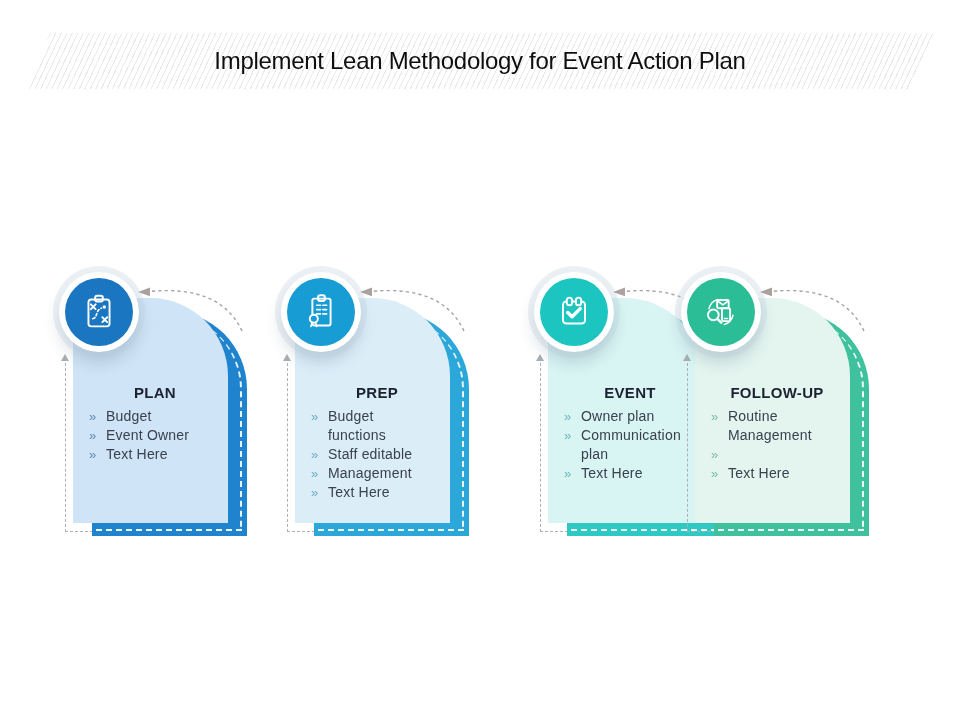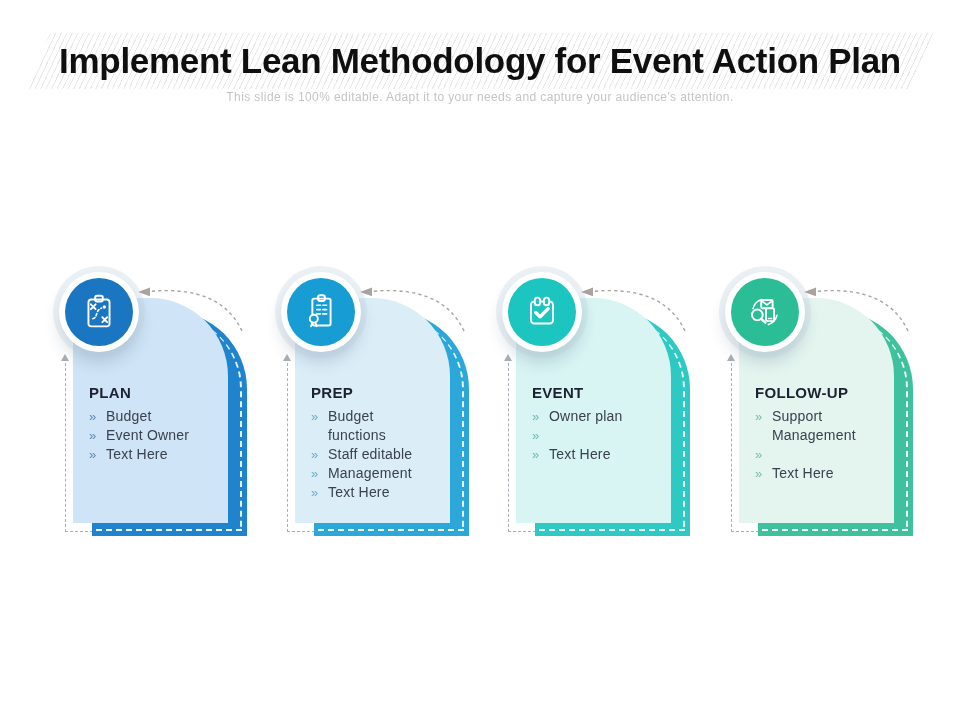--- a/index.html
+++ b/index.html
@@ -8,21 +8,21 @@
     font-family:"Liberation Sans", sans-serif;margin:0 auto;
   }
   
   .title-band{
     position:absolute;left:0;top:33px;width:960px;height:56px;
     background:repeating-linear-gradient(115deg, rgba(0,0,0,0.085) 0 1px, transparent 1px 5px);
     clip-path:polygon(2.9% 100%, 5.2% 0, 97.4% 0, 94.8% 100%);
     display:flex;align-items:center;justify-content:center;
   }
   .slide-title{
-    font-size:35px;font-weight:bold;color:#0f0f10;letter-spacing:-0.3px;white-space:nowrap;
+    font-size:24px;font-weight:normal;color:#0f0f10;letter-spacing:-0.3px;white-space:nowrap;
   }
   .slide-subtitle{
     position:absolute;top:90px;left:0;width:100%;text-align:center;
     font-size:12px;color:#c2c5c7;letter-spacing:0.4px;
   }
   
   .card{position:absolute;top:298px;width:155px;height:225px;}
   .card-back{
     position:absolute;left:19px;top:13px;width:155px;height:225px;
     background:var(--back);border-top-right-radius:78px;
@@ -56,35 +56,34 @@
     position:absolute;top:6px;left:6px;right:6px;bottom:6px;border-radius:50%;
     background:var(--accent);display:flex;align-items:center;justify-content:center;
   }
   .badge-inner svg{display:block;}
   .icon-stroke{stroke:#fff;fill:none;stroke-width:2;stroke-linecap:round;stroke-linejoin:round;}
   .icon-fill-accent{fill:var(--accent);}
   
   .card-content{position:absolute;left:16px;top:85px;width:132px;}
   .card-title{
     font-size:15px;font-weight:bold;color:#1d2232;letter-spacing:0.3px;
-    margin:0 0 5px 0;line-height:19px;
+    margin:0 0 5px 0;line-height:19px;text-align:center;
   }
   .item{display:flex;align-items:flex-start;}
   .bullet{width:17px;flex:none;color:var(--bullet);font-size:13px;line-height:19px;}
   .item-text{width:105px;font-size:14px;line-height:19px;color:#3a414e;letter-spacing:0.2px;}
 </style>
 </head>
 <body>
 
 <div id="slide">
 
   <div class="title-band">
     <div class="slide-title">Implement Lean Methodology for Event Action Plan</div>
   </div>
-  <div class="slide-subtitle">This slide is 100% editable. Adapt it to your needs and capture your audience's attention.</div>
 
   <div class="card" style="left: 73px; --accent: #1a76c0; --back: #1f84cd; --body: #cfe4f6; --bullet: #5e88b4;">
     <svg class="connector" viewBox="0 0 112 52">
       <path d="M107 47 C 92 15, 60 3, 14 7.5" stroke="#a9a29e" stroke-width="1.4" fill="none" stroke-dasharray="3.2 3.2"></path>
       <polygon points="15,3.5 3,8 15,12.2" fill="#a9a29e"></polygon>
     </svg>
     <div class="guide-left"></div>
     <div class="card-back"></div>
     <div class="card-front"></div>
     <div class="card-content">
@@ -153,69 +152,70 @@
             <rect x="21" y="6.5" width="7" height="6" rx="2"></rect>
             <path d="M19.5 17 h10.5 M19.5 21.5 h10.5 M19.5 26 h10.5" stroke-dasharray="4 2.4" stroke-width="1.7"></path>
             <circle cx="16.5" cy="31" r="4.2" class="icon-fill-accent"></circle>
             <path d="M14.8 34.8 L13.5 39 M18.2 34.8 L19.5 39" stroke-width="1.7"></path>
           </g>
         </svg>
       </div>
     </div>
   </div>
 
-  <div class="card" style="left: 516px; --accent: #1dc5c1; --back: #2ec9c3; --body: #d8f4f3; --bullet: #6cb9b6;">
+  <div class="card" style="left: 548px; --accent: #1dc5c1; --back: #2ec9c3; --body: #d8f4f3; --bullet: #6cb9b6;">
     <svg class="connector" viewBox="0 0 112 52">
       <path d="M107 47 C 92 15, 60 3, 14 7.5" stroke="#a9a29e" stroke-width="1.4" fill="none" stroke-dasharray="3.2 3.2"></path>
       <polygon points="15,3.5 3,8 15,12.2" fill="#a9a29e"></polygon>
     </svg>
     <div class="guide-left"></div>
     <div class="card-back"></div>
     <div class="card-front"></div>
     <div class="card-content">
       <div class="card-title">EVENT</div>
       <div class="item">
           <span class="bullet">»</span>
           <span class="item-text">Owner plan</span>
         </div>
       <div class="item">
           <span class="bullet">»</span>
+          <span class="item-text">Communication plan</span>
         </div>
       <div class="item">
           <span class="bullet">»</span>
           <span class="item-text">Text Here</span>
         </div>
     </div>
     <div class="badge">
       <div class="badge-inner">
         <svg width="46" height="46" viewBox="0 0 48 48">
           <g class="icon-stroke">
             <rect x="12.5" y="13" width="23" height="23" rx="3.5"></rect>
             <rect x="16.5" y="9" width="5.5" height="8" rx="2.7" class="icon-fill-accent"></rect>
             <rect x="26" y="9" width="5.5" height="8" rx="2.7" class="icon-fill-accent"></rect>
             <path d="M17.5 24.5 L22 29 L30.5 20.5" stroke-width="3.6"></path>
           </g>
         </svg>
       </div>
     </div>
   </div>
 
-  <div class="card" style="left: 739px; --accent: #2bbd96; --back: #3fc19e; --body: #e4f5f0; --bullet: #79bca7;">
+  <div class="card" style="left: 695px; --accent: #2bbd96; --back: #3fc19e; --body: #e4f5f0; --bullet: #79bca7;">
     <svg class="connector" viewBox="0 0 112 52">
       <path d="M107 47 C 92 15, 60 3, 14 7.5" stroke="#a9a29e" stroke-width="1.4" fill="none" stroke-dasharray="3.2 3.2"></path>
       <polygon points="15,3.5 3,8 15,12.2" fill="#a9a29e"></polygon>
     </svg>
     <div class="guide-left"></div>
     <div class="card-back"></div>
     <div class="card-front"></div>
     <div class="card-content">
       <div class="card-title">FOLLOW-UP</div>
       <div class="item">
           <span class="bullet">»</span>
-          <span class="item-text">Support Management</span>
+          <span class="item-text">Routine Management</span>
         </div>
       <div class="item">
           <span class="bullet">»</span>
         </div>
       <div class="item">
           <span class="bullet">»</span>
           <span class="item-text">Text Here</span>
         </div>
     </div>
     <div class="badge">

